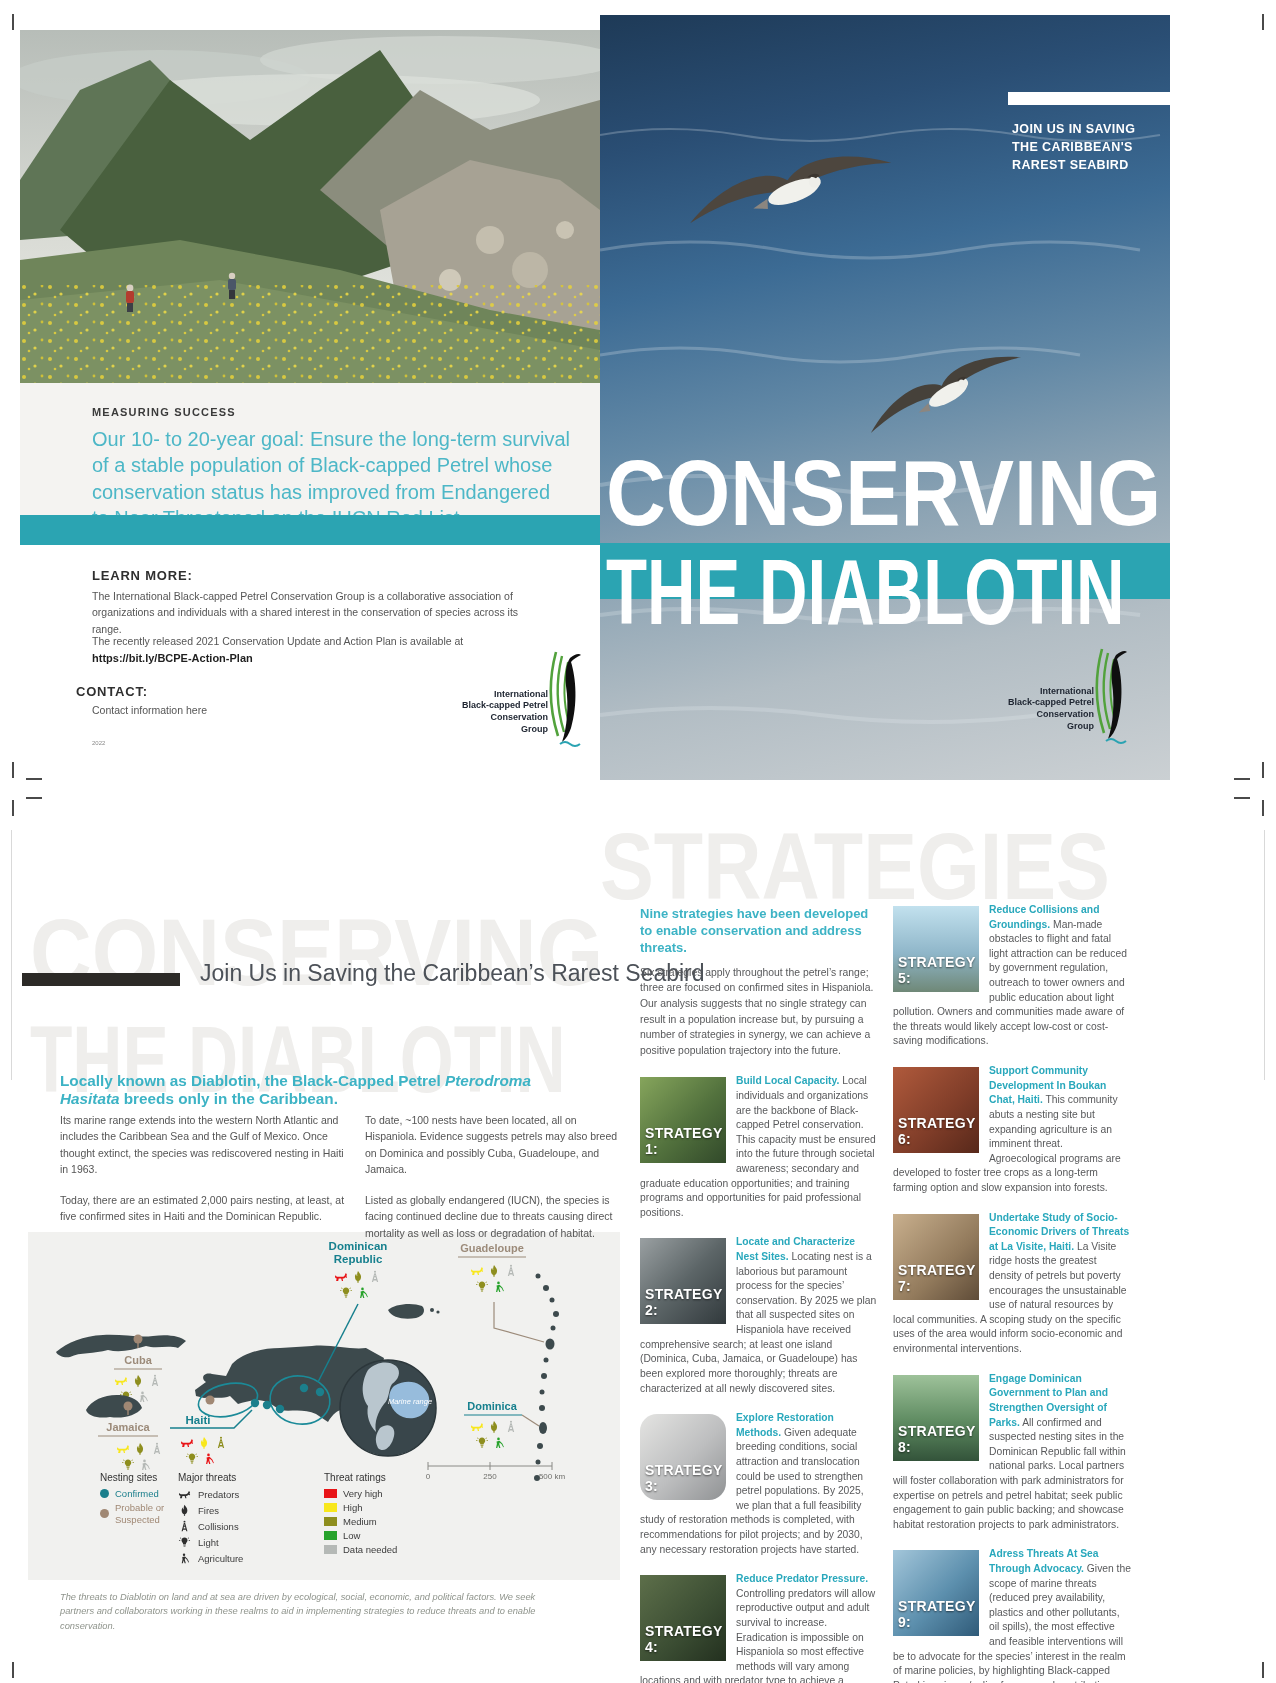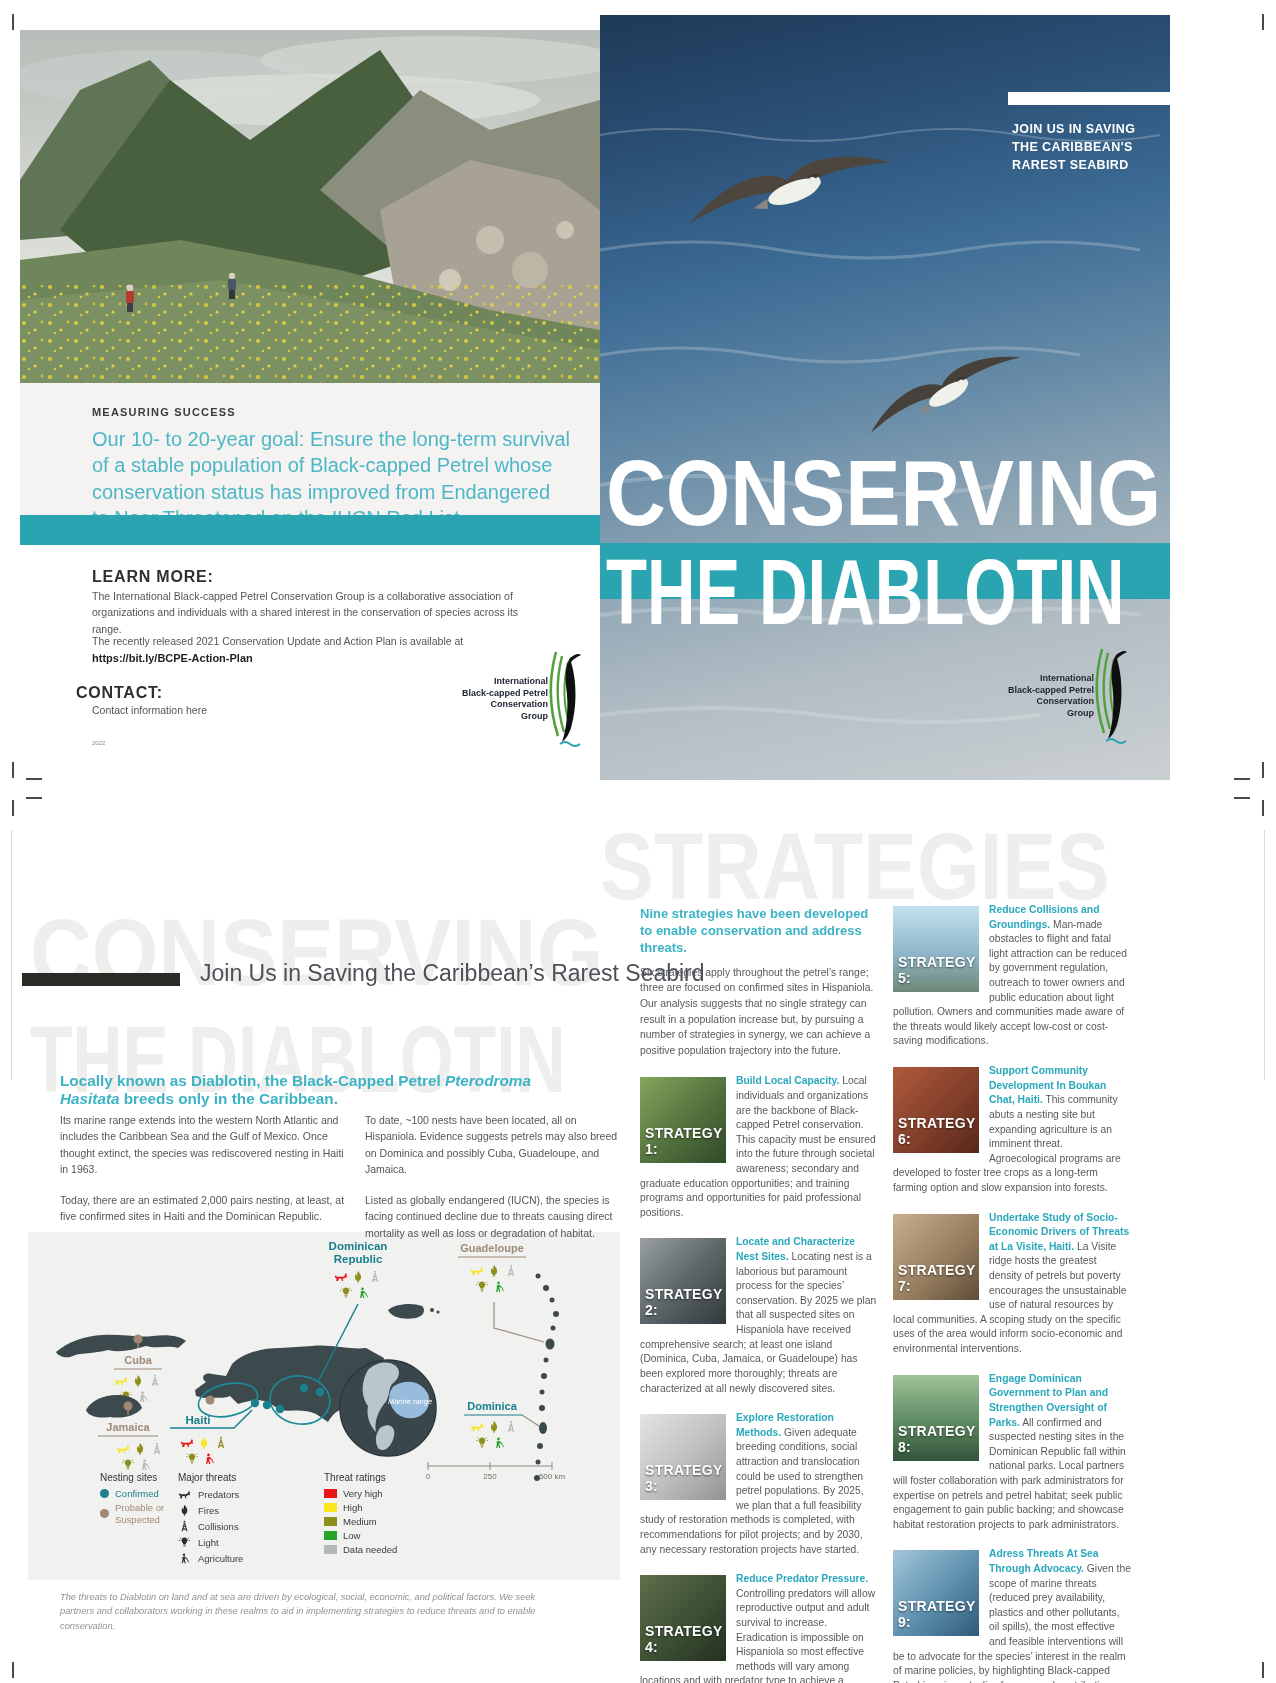--- a/index.html
+++ b/index.html
@@ -6,30 +6,30 @@
   body{width:1276px;height:1683px;position:relative;font-family:"Liberation Sans",sans-serif;overflow:hidden;}
   .abs{position:absolute;}
   .cm{position:absolute;background:#4a4a4a;}
   .guide{position:absolute;background:#d9d9d9;width:1px;}
   
   .photo-left{left:20px;top:30px;width:580px;height:353px;overflow:hidden;}
   .left-gray{left:20px;top:383px;width:580px;height:132px;background:#f4f3f1;}
   .ms-label{left:92px;top:406px;font-size:11px;font-weight:bold;letter-spacing:1.2px;color:#3b3b3b;}
   .goal{left:92px;top:426px;width:480px;font-size:20px;line-height:1.32;color:#4db7c7;}
   .band-left{left:20px;top:515px;width:580px;height:30px;background:#2ba4b2;}
-  .blk-label{font-size:16px;font-weight:bold;letter-spacing:.8px;color:#2f2f2f;text-align:center;}
+  .blk-label{font-size:13px;font-weight:bold;letter-spacing:.8px;color:#2f2f2f;text-align:center;}
   .body-sm{font-size:10.5px;line-height:1.55;color:#555;}
   .learn-label{left:92px;top:568px;}
   .learn-text{left:92px;top:588px;width:450px;}
   .plan-text{left:92px;top:633px;width:450px;}
   .plan-link{left:92px;top:652px;font-size:11px;font-weight:bold;color:#1f1f1f;}
   .contact-label{left:76px;top:684px;}
   .contact-text{left:92px;top:702px;}
   .year{left:92px;top:740px;font-size:6px;color:#8a8a8a;}
-  .logo{display:flex;align-items:flex-start;}
+  .logo{display:flex;align-items:center;}
   .logo-text{text-align:right;font-size:9px;line-height:1.3;font-weight:bold;color:#1d2430;padding-top:28px;}
   .logo-back{left:462px;top:648px;width:125px;}
   .logo-front{left:1008px;top:645px;width:152px;}
   .photo-right{left:600px;top:15px;width:570px;height:765px;overflow:hidden;
     background:linear-gradient(168deg,#1e3a57 0%,#2a4e74 16%,#3c6b94 33%,#6389a6 50%,#8da4b4 64%,#b2bdc4 80%,#cbd0d3 100%);}
   .white-bar{left:1008px;top:92px;width:162px;height:13px;background:#fff;}
   .tagline{left:1012px;top:120px;width:170px;font-size:12.5px;font-weight:bold;line-height:1.45;color:#fff;letter-spacing:.4px;}
   .cover-title{color:#fff;font-weight:bold;white-space:nowrap;transform-origin:left top;}
   .title1{left:606px;top:441px;font-size:92px;transform:scaleX(.90);}
   .band-right{left:600px;top:543px;width:570px;height:56px;background:#2ba4b2;}
@@ -66,21 +66,21 @@
   .strat-col-r{left:893px;top:903px;width:238px;}
   .strat-head{font-size:13px;font-weight:bold;color:#3db3c5;line-height:1.3;margin:0 0 8px 0;}
   .strat-intro{font-size:10.4px;line-height:1.5;color:#58595b;margin:0 0 16px 0;}
   .s-block{margin-bottom:15px;overflow:hidden;}
   .s-photo{float:left;width:86px;height:86px;margin:3px 10px 4px 0;position:relative;}
   .s-tag{position:absolute;left:5px;bottom:6px;color:#fff;font-weight:bold;font-size:14px;letter-spacing:.3px;text-shadow:0 1px 2px rgba(0,0,0,.55);}
   .s-text{margin:0;font-size:10.3px;line-height:1.42;color:#58595b;}
   .s-title{font-weight:bold;color:#29a8bc;}
   .p1{background:linear-gradient(135deg,#86a55c,#52713d 55%,#31492a);}
   .p2{background:linear-gradient(135deg,#9aa0a2,#5d6668 50%,#31393c);}
-  .p3{background:linear-gradient(135deg,#e4e4e2,#bdbebf 55%,#909294);}
+  .p3{background:linear-gradient(135deg,#e4e4e2,#bdbebf 55%,#909294);border-radius:17px;}
   .p4{background:linear-gradient(135deg,#5d6f4a,#3a4c32 60%,#23301f);}
   .p5{background:linear-gradient(180deg,#c2e1ee,#8fb6c9 55%,#6f8877);}
   .p6{background:linear-gradient(135deg,#b05a3c,#7e3c28 60%,#57281a);}
   .p7{background:linear-gradient(135deg,#c9b08e,#927a5c 60%,#5f4c38);}
   .p8{background:linear-gradient(180deg,#9ec29a,#5d8a60 55%,#33533a);}
   .p9{background:linear-gradient(135deg,#a3c6da,#5c8fad 55%,#2f5a78);}
 </style>
 </head>
 <body>
 

